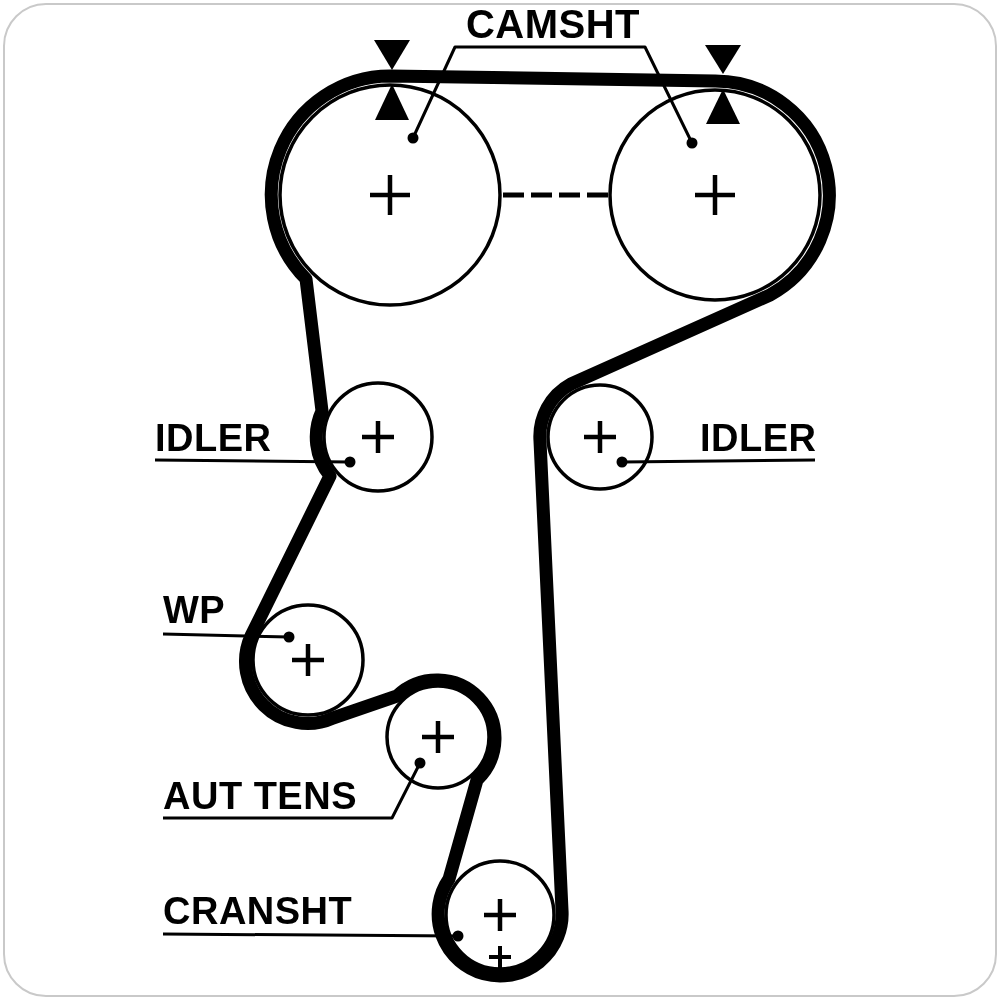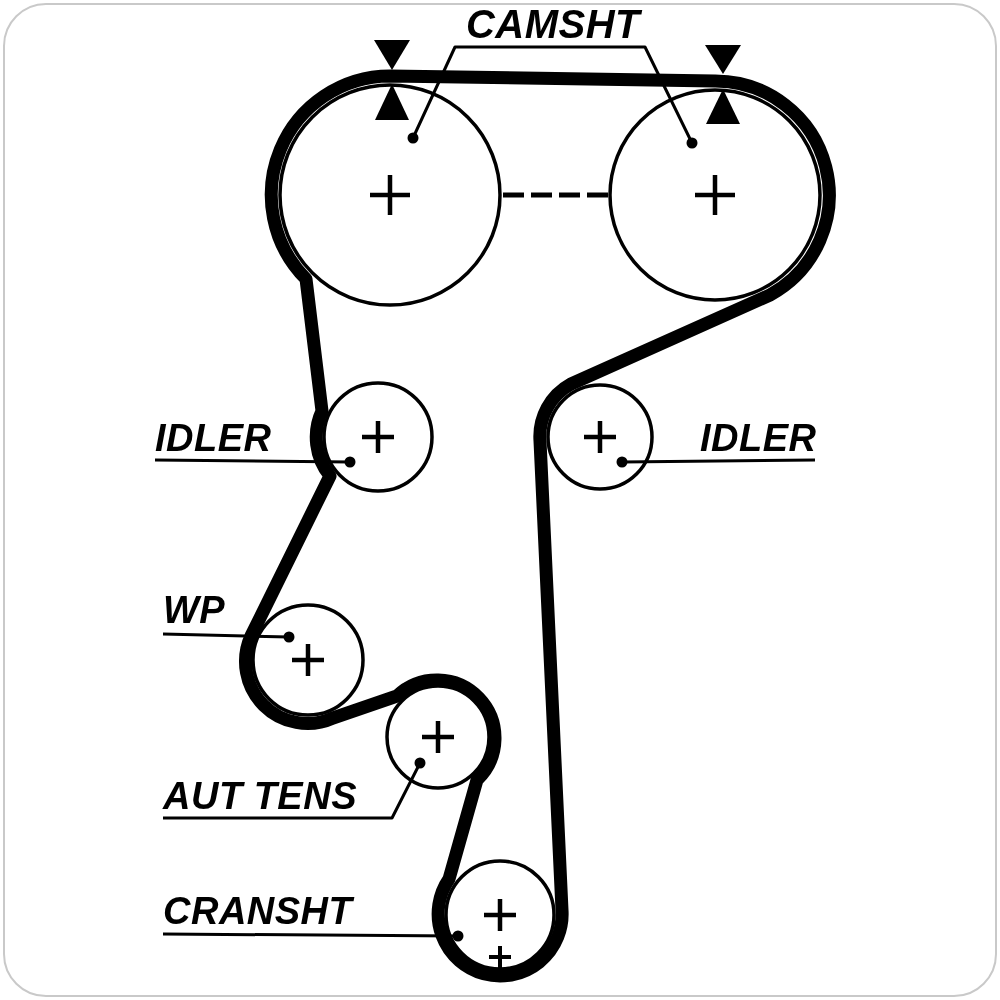--- a/index.html
+++ b/index.html
@@ -1,17 +1,17 @@
 <!DOCTYPE html>
 <html><head>
 <meta charset="utf-8">
 <style>
   html,body{margin:0;padding:0;background:#ffffff;}
   body{width:1000px;height:1000px;position:relative;overflow:hidden;}
-  #stage{position:absolute;inset:0;font-style:italic;}
+  #stage{position:absolute;inset:0;}
   svg text{font-family:"Liberation Sans","DejaVu Sans",sans-serif;font-weight:bold;letter-spacing:0.5px;}
 </style>
 </head>
 <body>
 
 <div id="stage">
   <svg id="diagram" width="1000" height="1000" viewBox="0 0 1000 1000" xmlns="http://www.w3.org/2000/svg">
       <rect x="0" y="0" width="1000" height="1000" fill="#ffffff"></rect>
       <rect x="4" y="4" width="992" height="992" rx="42" ry="42" fill="none" stroke="#c9c9c9" stroke-width="2"></rect>
       <polyline points="413,138 455,47 645,47 692,143" fill="none" stroke="#000000" stroke-width="3" stroke-linejoin="round"></polyline>

